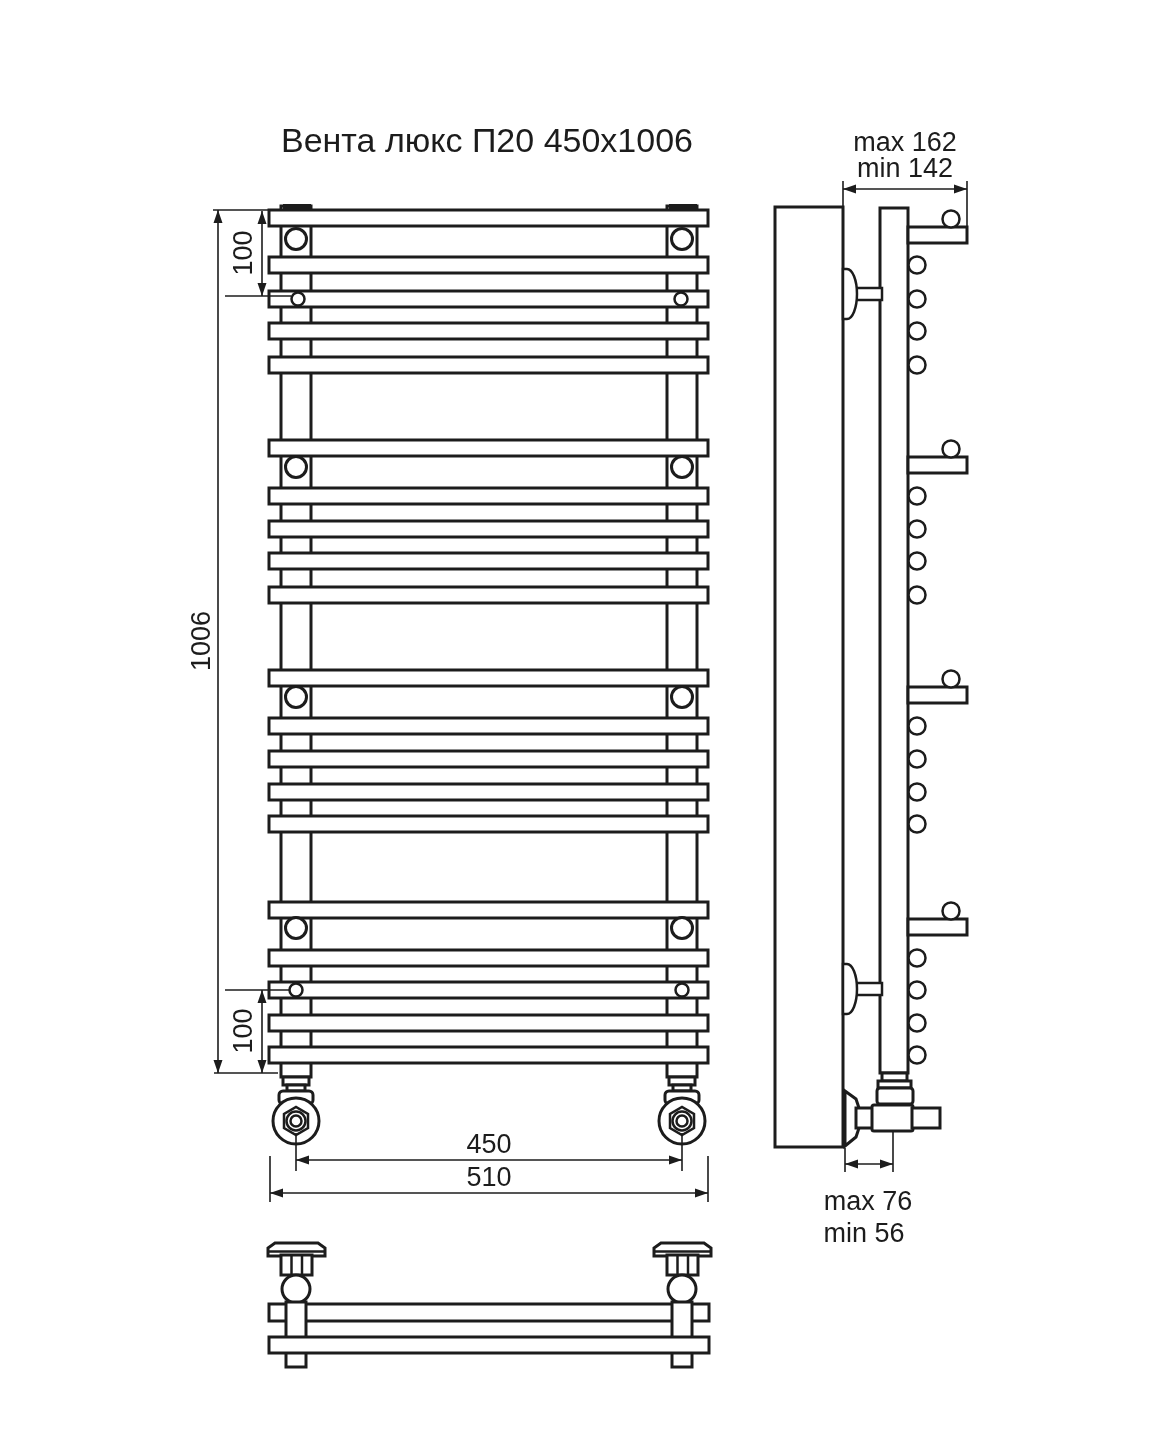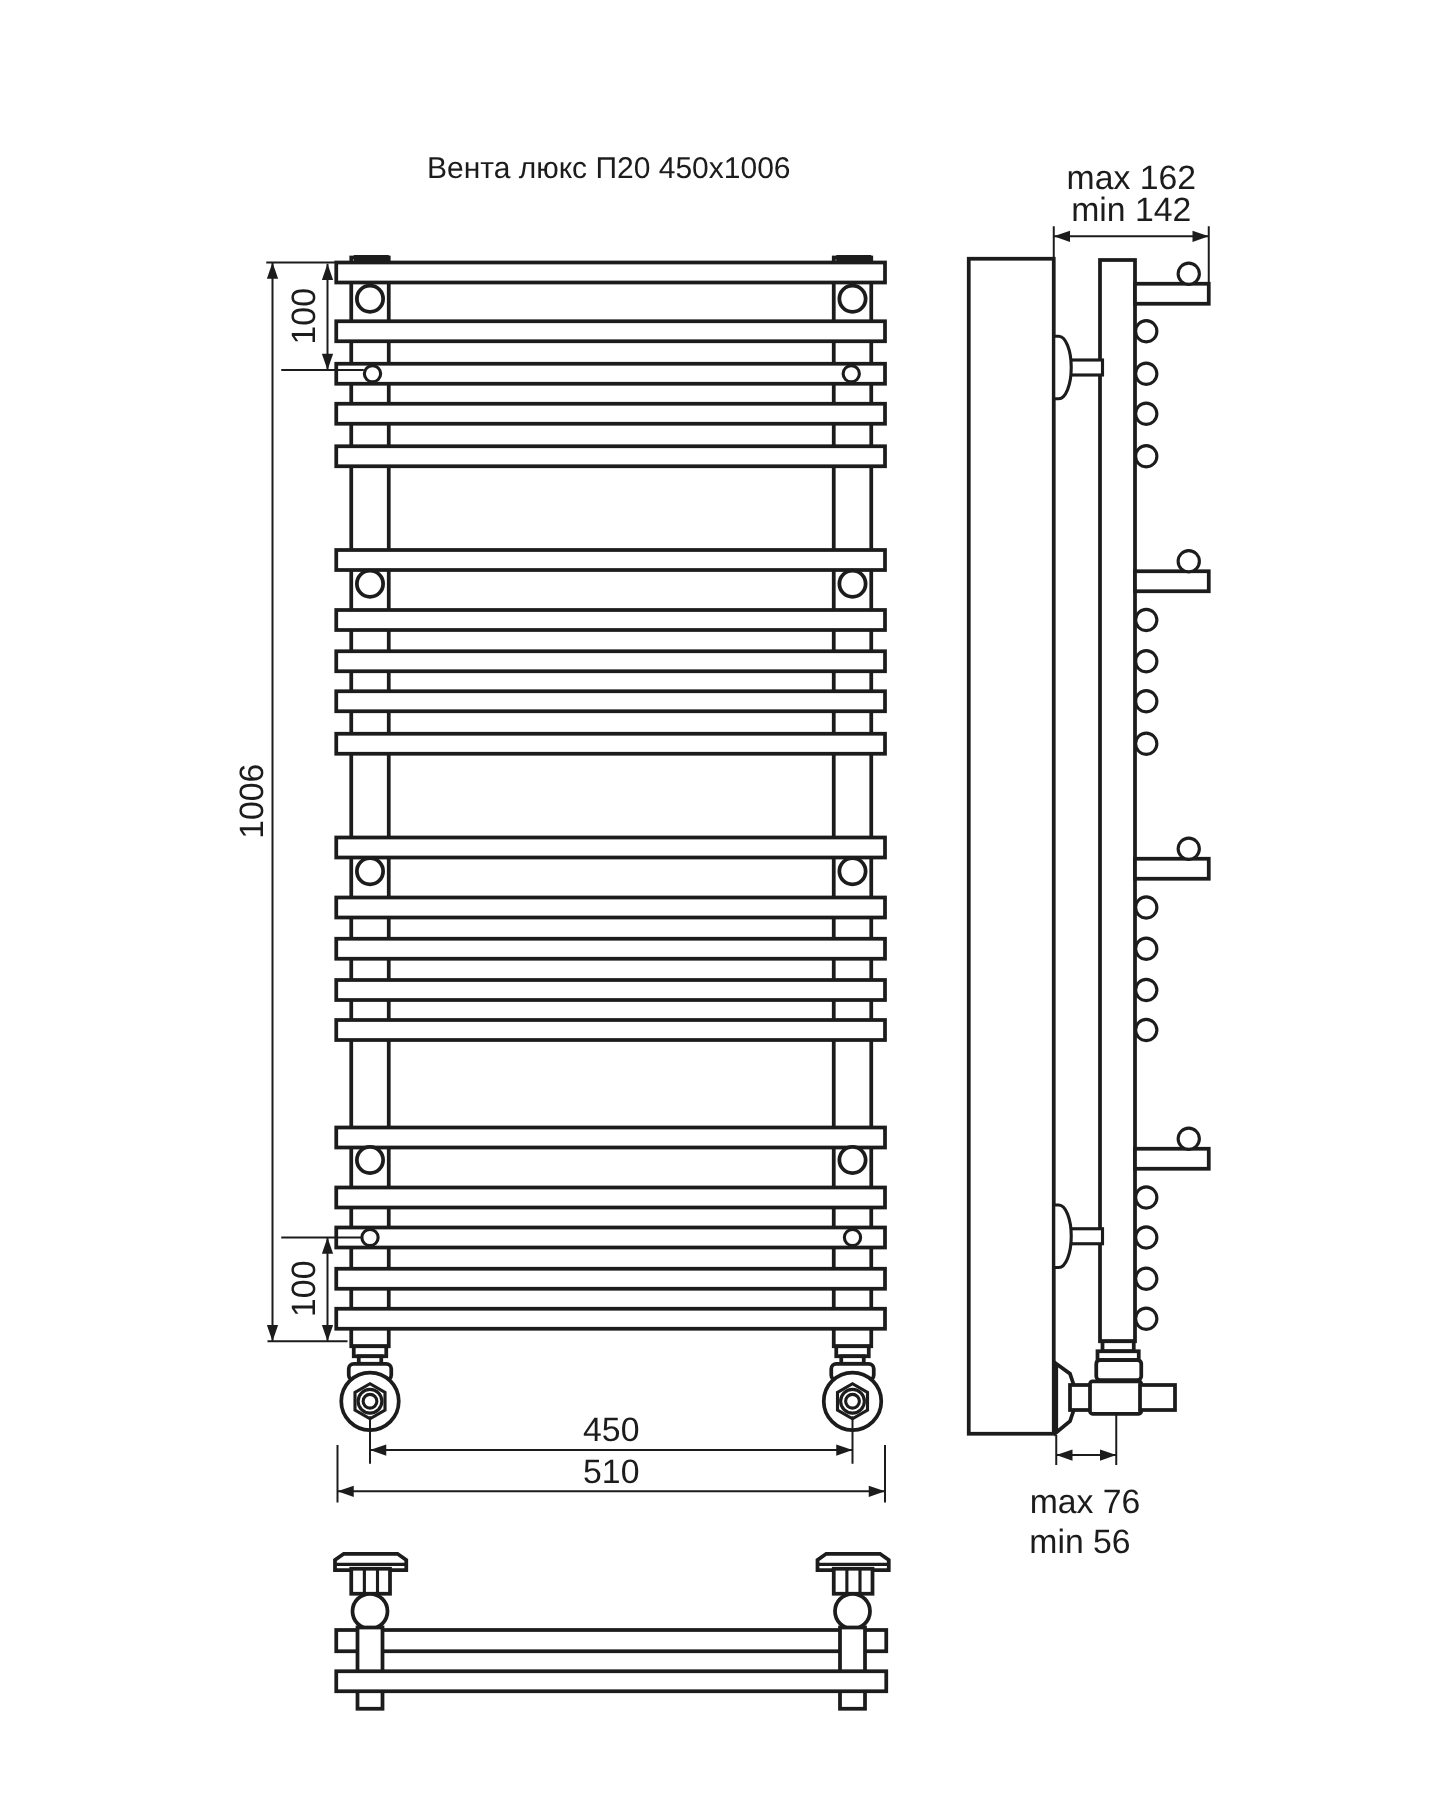--- a/index.html
+++ b/index.html
@@ -1,17 +1,17 @@
 <!DOCTYPE html>
 <html style="--line: #1c1c1c;"><head>
 <meta charset="utf-8">
 <style>
   html,body{margin:0;padding:0;background:#fff}
   .canvas{position:relative;width:1162px;height:1453px;background:#fff;font-family:"Liberation Sans",sans-serif;overflow:hidden}
-  .title{position:absolute;left:0;top:121px;width:974px;text-align:center;font-size:24px;color:var(--line,#1c1c1c)}
+  .title{position:absolute;left:0;top:121px;width:974px;text-align:center;font-size:34px;color:var(--line,#1c1c1c)}
   svg{position:absolute;left:0;top:0}
   .shape{fill:#fff;stroke:var(--line,#1c1c1c);stroke-width:3}
   .thin{stroke-width:2.5}
   .solid{fill:var(--line,#1c1c1c);stroke:none}
   .ln{fill:none;stroke:var(--line,#1c1c1c);stroke-width:2.5}
   .dim{stroke:var(--line,#1c1c1c);stroke-width:1.6;fill:none}
   .arr{fill:var(--line,#1c1c1c);stroke:none}
   .dimtext{font-family:"Liberation Sans",sans-serif;font-size:27px;fill:var(--line,#1c1c1c)}
 </style>
 </head>

